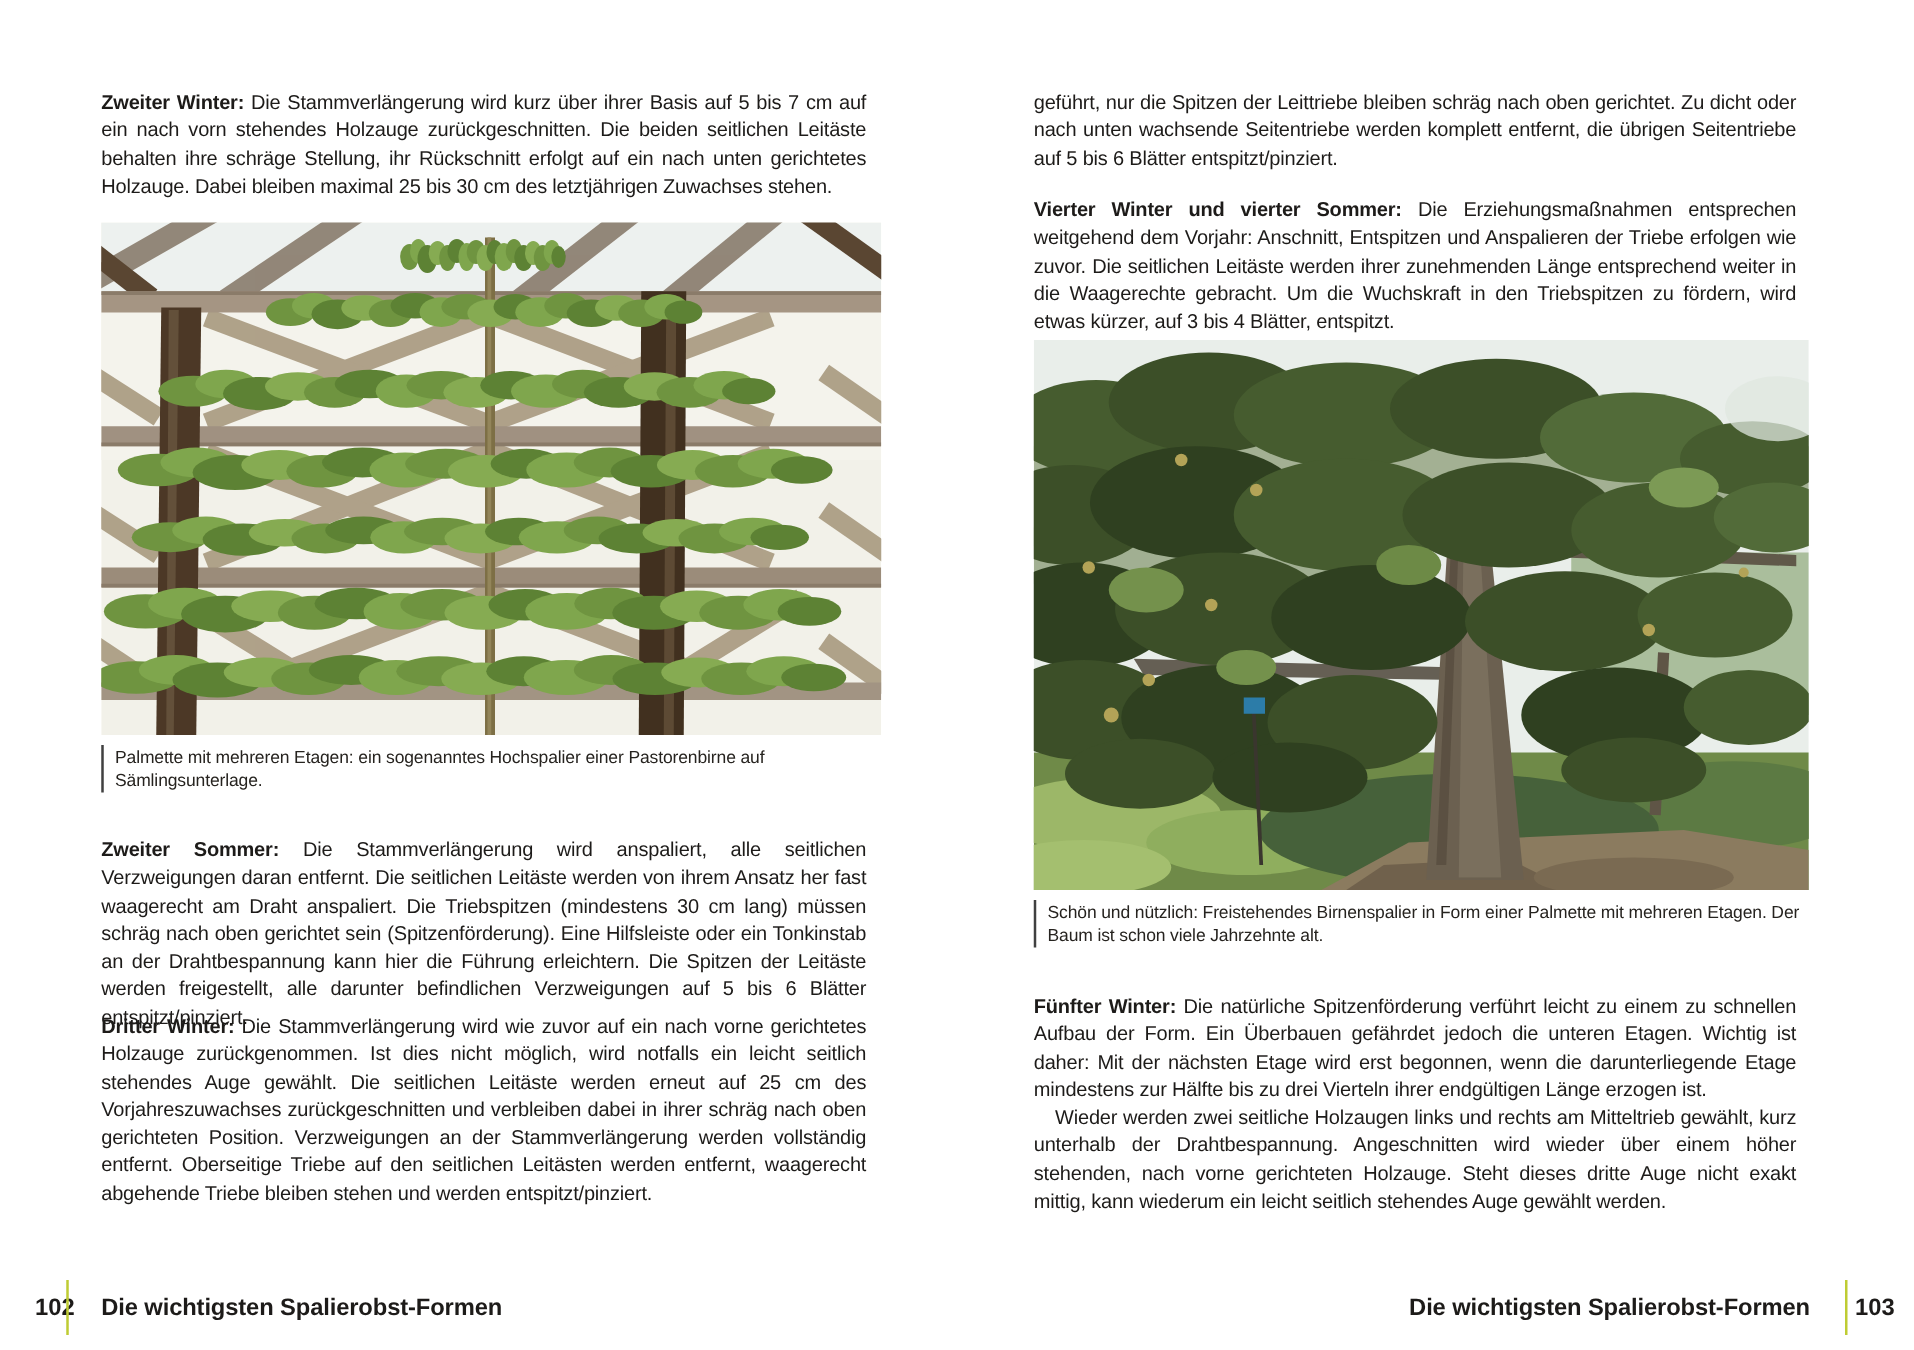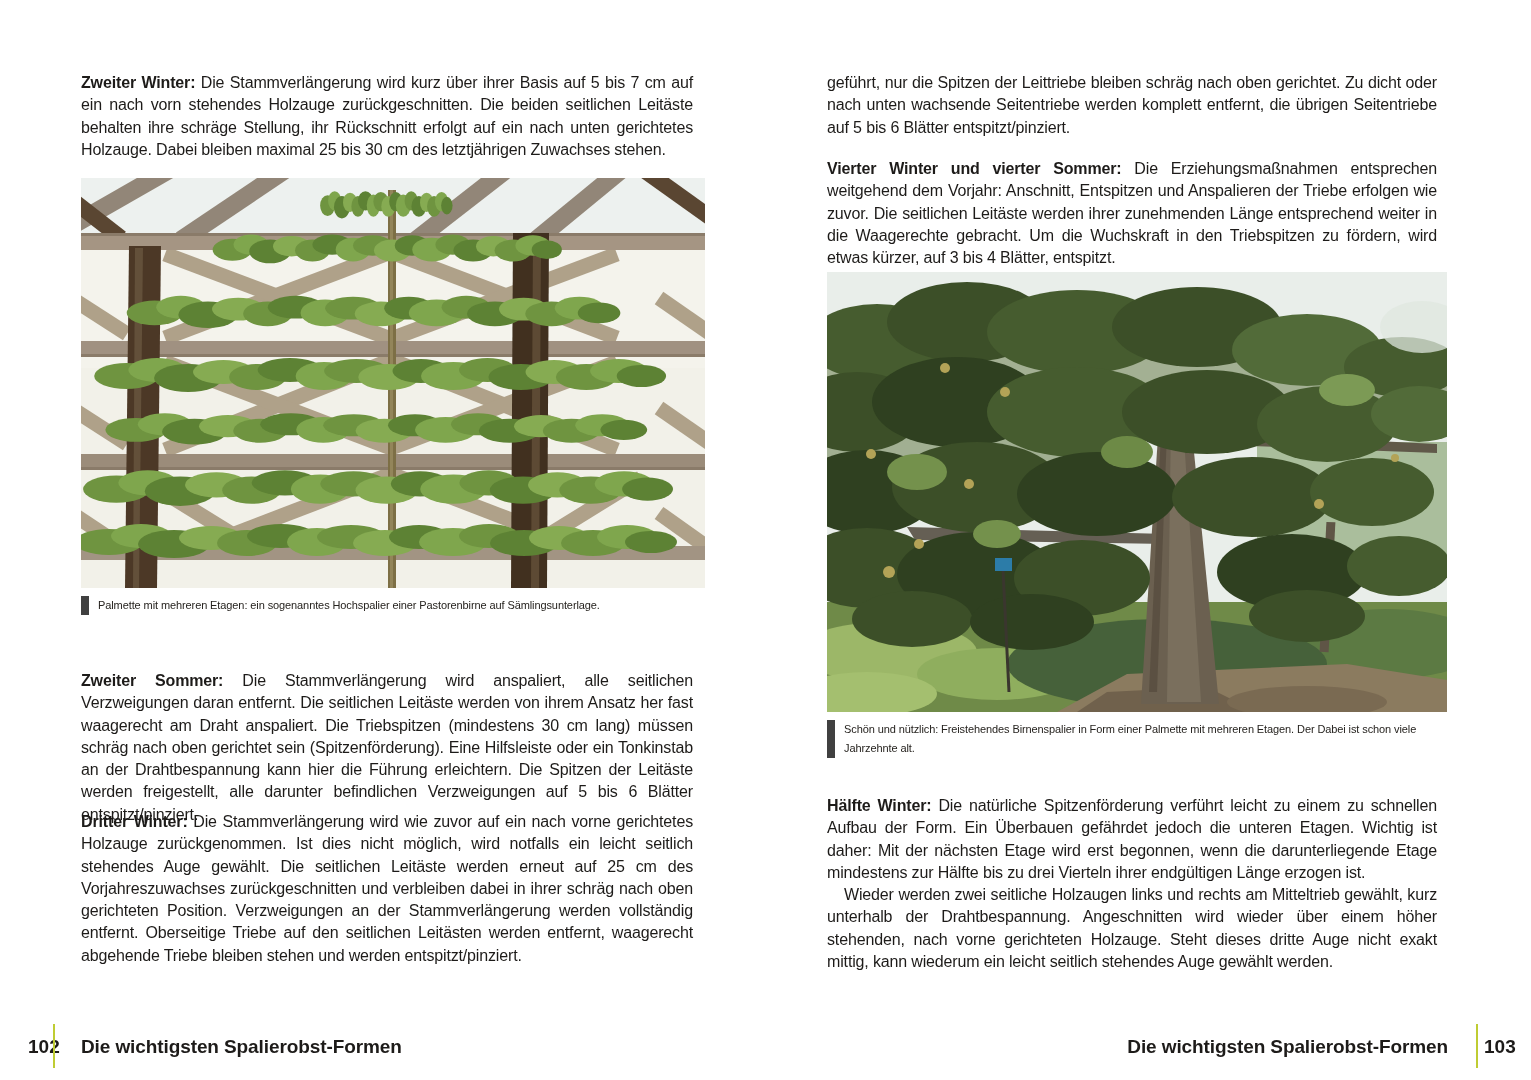--- a/index.html
+++ b/index.html
@@ -13,22 +13,22 @@
     position:absolute;left:0;right:12px;
     font-size:16px;line-height:22.3px;text-align:justify;
     letter-spacing:-0.15px;
   }
   .para b{font-weight:700;}
   .indent{text-indent:17px;}
   .flowpara{margin:0;}
   .photo{position:absolute;left:0;display:block;}
   .caption{
     position:absolute;left:0;right:0;
-    font-size:11px;line-height:19px;letter-spacing:-0.1px;
-    border-left:8px solid #404040;padding-left:9px;color:#26231f;
+    font-size:14px;line-height:19px;letter-spacing:-0.1px;
+    border-left:2px solid #404040;padding-left:9px;color:#26231f;
   }
   .footer-num{position:absolute;top:1036px;font-size:19px;font-weight:700;}
   .footer-title{position:absolute;top:1036px;font-size:19px;font-weight:700;letter-spacing:-0.1px;}
   .footer-line{position:absolute;top:1024px;width:2px;height:44px;background:#bfcc33;}
 </style>
 </head>
 <body>
 
 <div class="col" style="left:81px;top:0;width:624px;height:1080px;">
 
@@ -206,24 +206,24 @@
       <circle cx="118" cy="96" r="5"></circle>
         <circle cx="178" cy="120" r="5"></circle>
       <circle cx="492" cy="232" r="5"></circle>
         <circle cx="568" cy="186" r="4"></circle>
     </g>
 
     <line x1="176" y1="298" x2="182" y2="420" stroke="#3a362e" stroke-width="3"></line>
     <rect x="168" y="286" width="17" height="13" fill="#2c7ca8"></rect>
   </svg>
 
-  <div class="caption" style="top:720px;"><span>Schön und nützlich: Freistehendes Birnenspalier in Form einer Palmette mit mehreren Etagen. Der Dabei ist schon viele Jahrzehnte alt.</span></div>
+  <div class="caption" style="top:720px;"><span>Schön und nützlich: Freistehendes Birnenspalier in Form einer Palmette mit mehreren Etagen. Der Baum ist schon viele Jahrzehnte alt.</span></div>
 
   <div class="para" style="top:795px;">
-    <p class="flowpara"><b>Hälfte Winter:</b> <span>Die natürliche Spitzenförderung verführt leicht zu einem zu schnellen Aufbau der Form. Ein Überbauen gefährdet jedoch die unteren Etagen. Wichtig ist daher: Mit der nächsten Etage wird erst begonnen, wenn die darunterliegende Etage mindestens zur Hälfte bis zu drei Vierteln ihrer endgültigen Länge erzogen ist.</span></p>
+    <p class="flowpara"><b>Fünfter Winter:</b> <span>Die natürliche Spitzenförderung verführt leicht zu einem zu schnellen Aufbau der Form. Ein Überbauen gefährdet jedoch die unteren Etagen. Wichtig ist daher: Mit der nächsten Etage wird erst begonnen, wenn die darunterliegende Etage mindestens zur Hälfte bis zu drei Vierteln ihrer endgültigen Länge erzogen ist.</span></p>
     <p class="flowpara indent"><span>Wieder werden zwei seitliche Holzaugen links und rechts am Mitteltrieb gewählt, kurz unterhalb der Drahtbespannung. Angeschnitten wird wieder über einem höher stehenden, nach vorne gerichteten Holzauge. Steht dieses dritte Auge nicht exakt mittig, kann wiederum ein leicht seitlich stehendes Auge gewählt werden.</span></p>
   </div>
 
 </div>
 
 <div class="footer-num" style="left:28px;">102</div>
 <div class="footer-line" style="left:53px;"></div>
 <div class="footer-title" style="left:81px;">Die wichtigsten Spalierobst-Formen</div>
 
 <div class="footer-title" style="right:83px;">Die wichtigsten Spalierobst-Formen</div>

